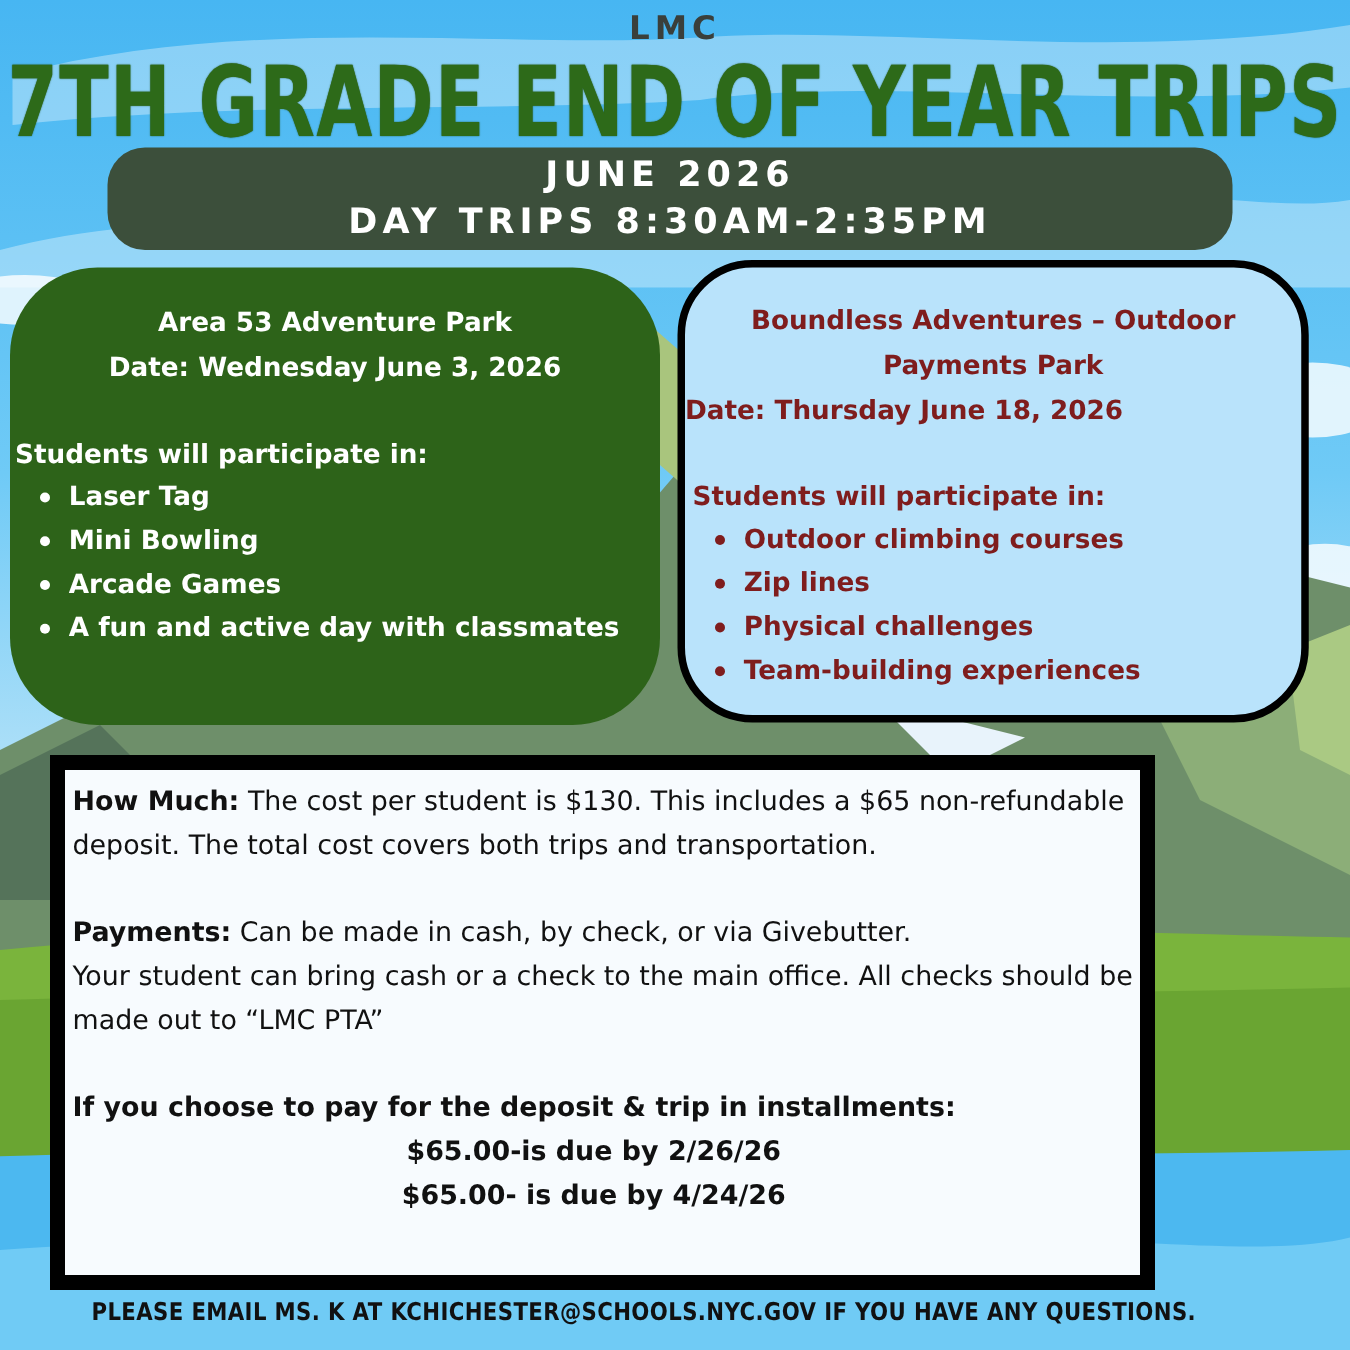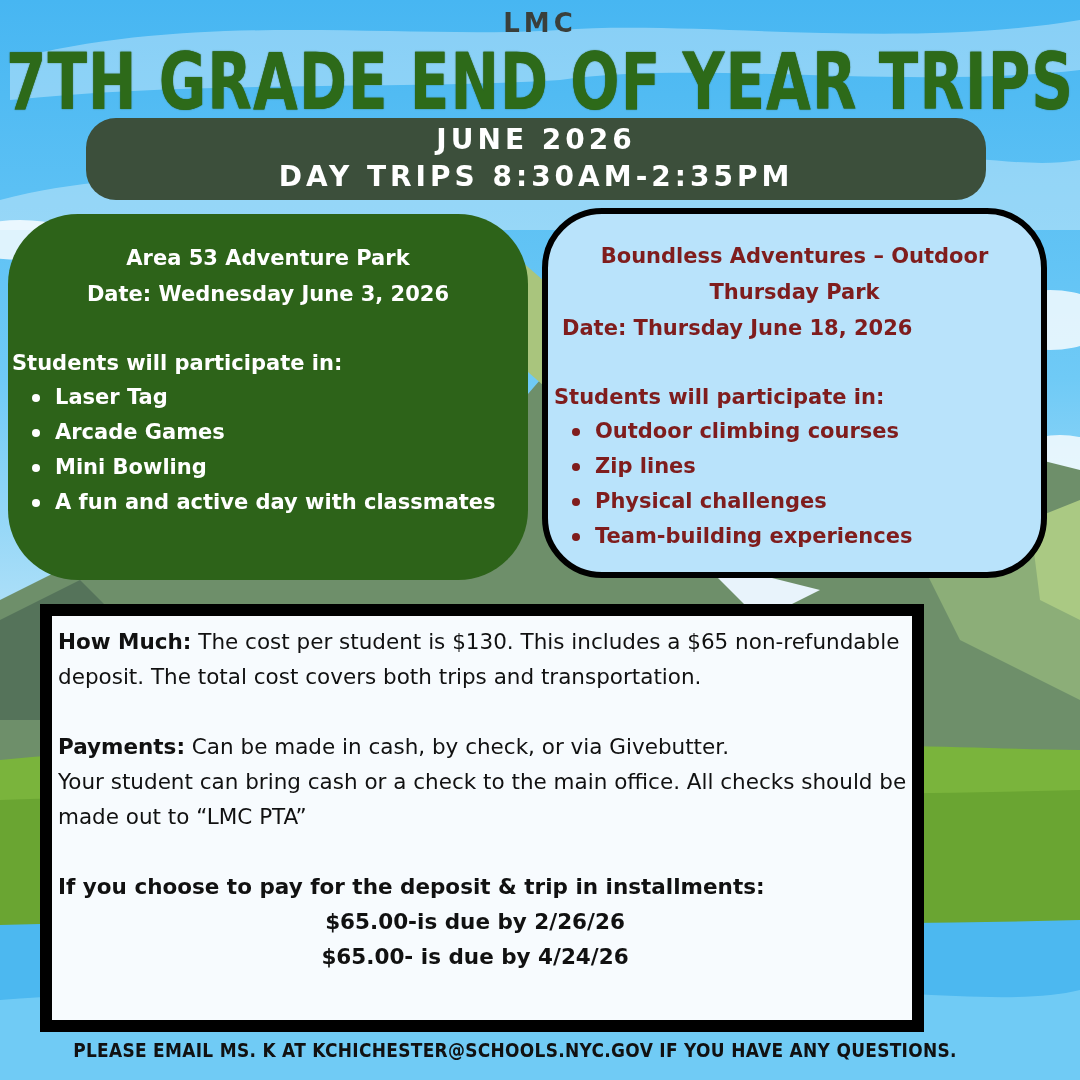--- a/index.html
+++ b/index.html
@@ -35,21 +35,21 @@
   }
   .card-right {
     position: absolute; top: 208px; left: 542px; width: 505px; height: 370px;
     background: #b9e3fb; border: 6px solid #000; border-radius: 60px; z-index: 2; color: #7f1d1d;
     font-family: "DejaVu Sans", sans-serif; font-weight: bold;
   }
   .card-title { text-align: center; font-size: 21px; line-height: 36px; }
   .card-left .card-title { margin-top: 26px; }
   .card-right .card-title { margin-top: 24px; }
   .card-date-left { text-align: center; font-size: 21px; line-height: 36px; }
-  .card-date-right { font-size: 21px; line-height: 36px; padding-left: 14px; }
+  .card-date-right { font-size: 21px; line-height: 36px; padding-left: 0; }
   .participate { font-size: 21px; line-height: 34px; margin-top: 34px; padding-left: 4px; }
   .card-right .participate { margin-top: 34px; padding-left: 6px; }
   ul.acts { list-style: none; padding-left: 22px; }
   ul.acts li { font-size: 21px; line-height: 35px; position: relative; padding-left: 25px; }
   ul.acts li::before {
     content: ""; position: absolute; left: 2px; top: 14px; width: 8px; height: 8px; border-radius: 50%;
     background: currentColor;
   }
   .info-box {
     position: absolute; top: 604px; left: 40px; width: 884px; height: 428px;
@@ -103,30 +103,30 @@
   <div class="l1">JUNE 2026</div>
   <div class="l2">DAY TRIPS 8:30AM-2:35PM</div>
 </div>
 
 <div class="card-left">
   <div class="card-title">Area 53 Adventure Park</div>
   <div class="card-date-left">Date: Wednesday June 3, 2026</div>
   <div class="participate">Students will participate in:</div>
   <ul class="acts">
     <li>Laser Tag</li>
+    <li>Mini Bowling</li>
     <li>Arcade Games</li>
-    <li>Mini Bowling</li>
     <li>A fun and active day with classmates</li>
   </ul>
 </div>
 
 <div class="card-right">
   <div class="card-title">
     <div>Boundless Adventures – Outdoor</div>
-    <div>Thursday Park</div>
+    <div>Payments Park</div>
   </div>
   <div class="card-date-right">Date: Thursday June 18, 2026</div>
   <div class="participate">Students will participate in:</div>
   <ul class="acts">
     <li>Outdoor climbing courses</li>
     <li>Zip lines</li>
     <li>Physical challenges</li>
     <li>Team-building experiences</li>
   </ul>
 </div>

